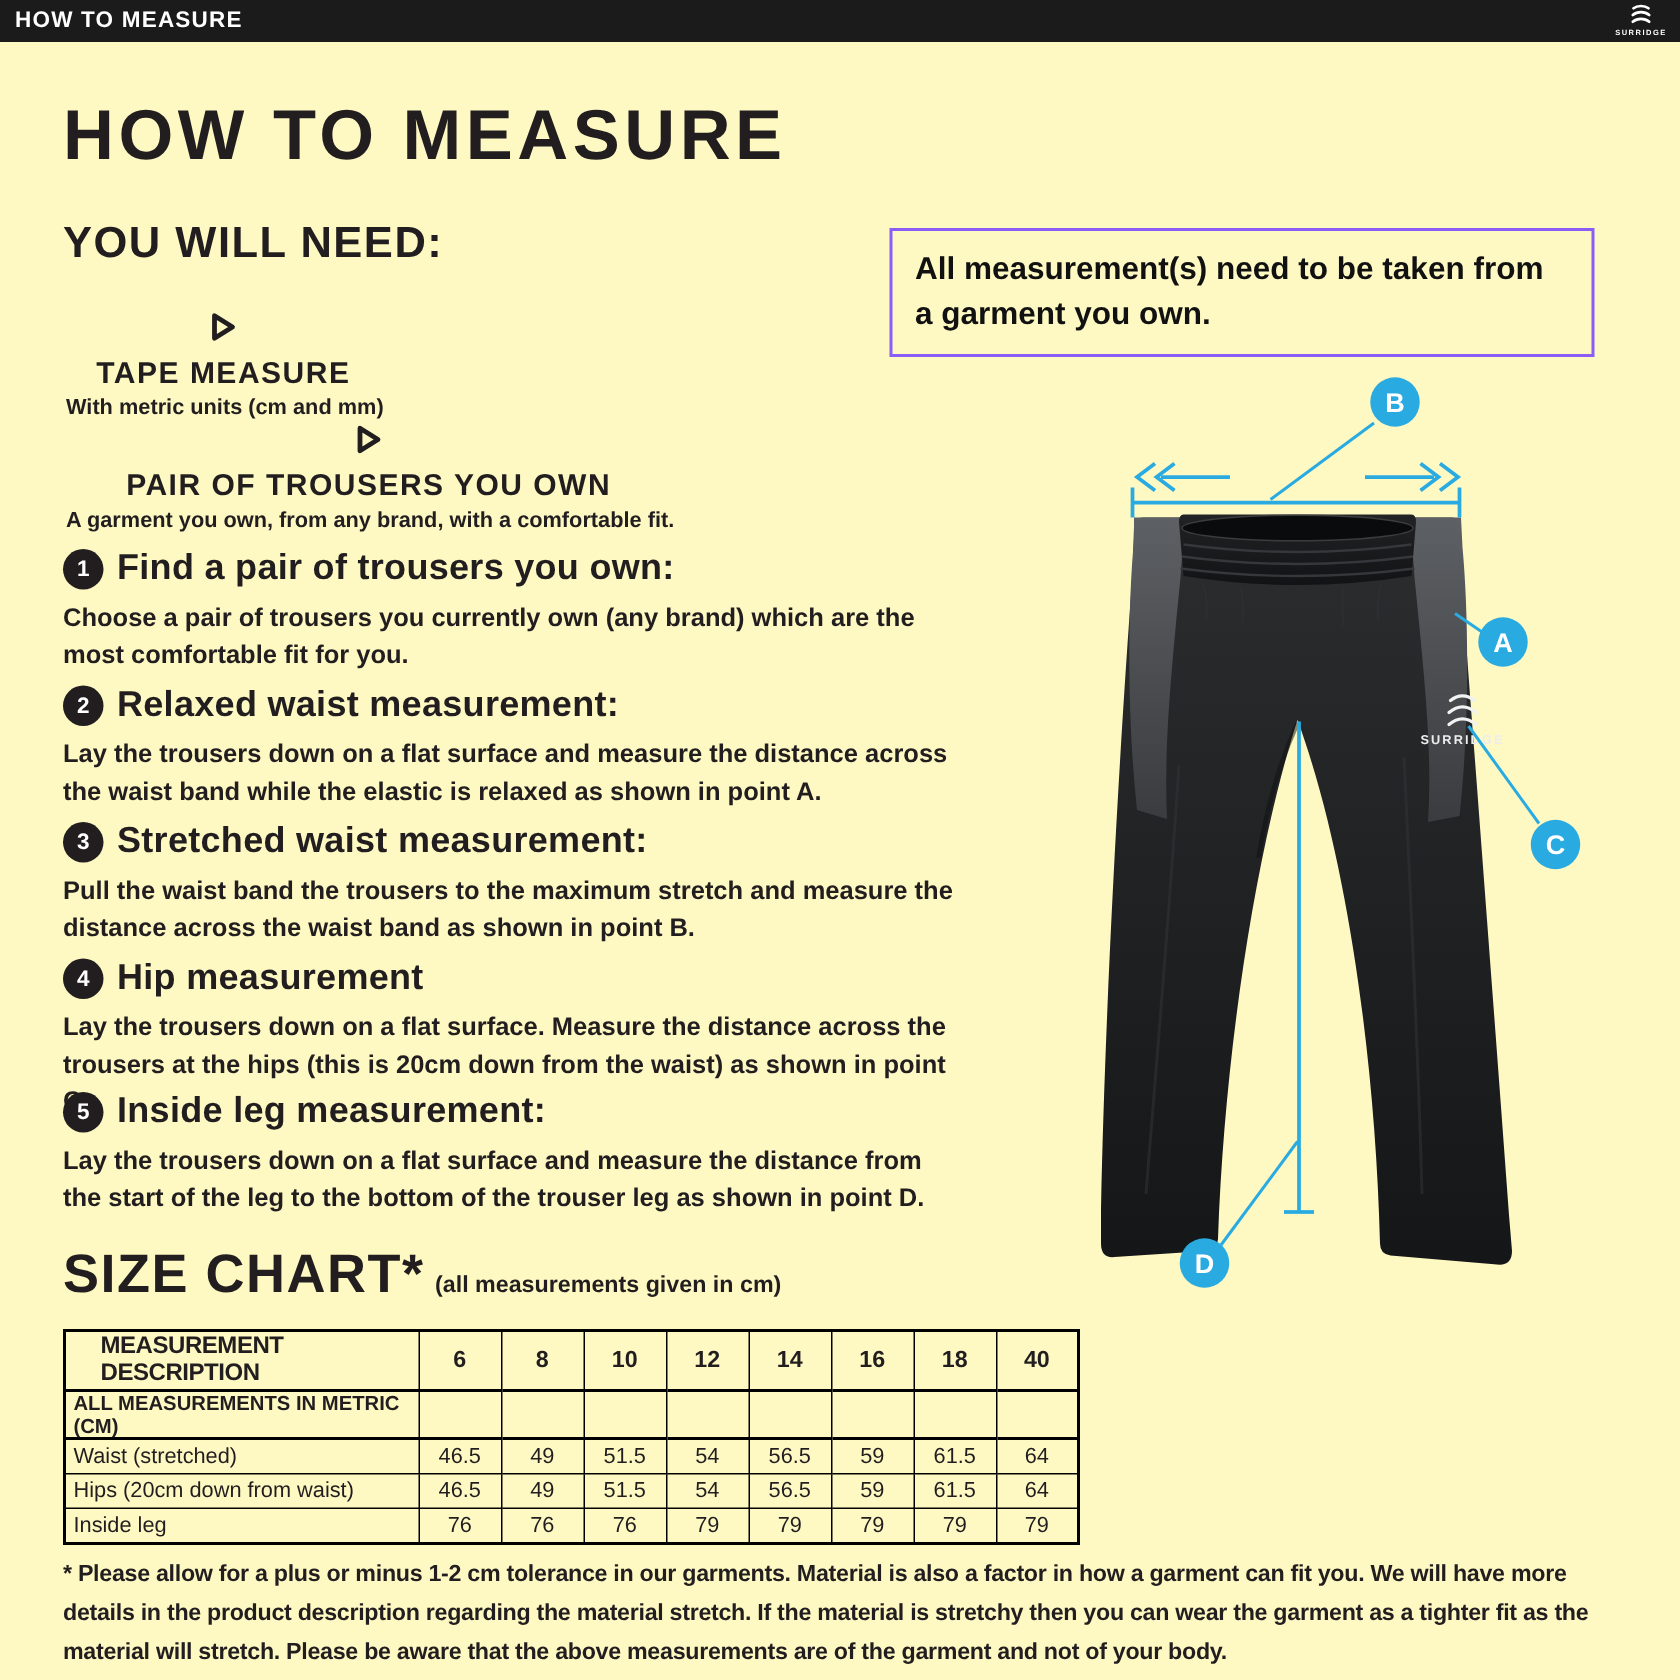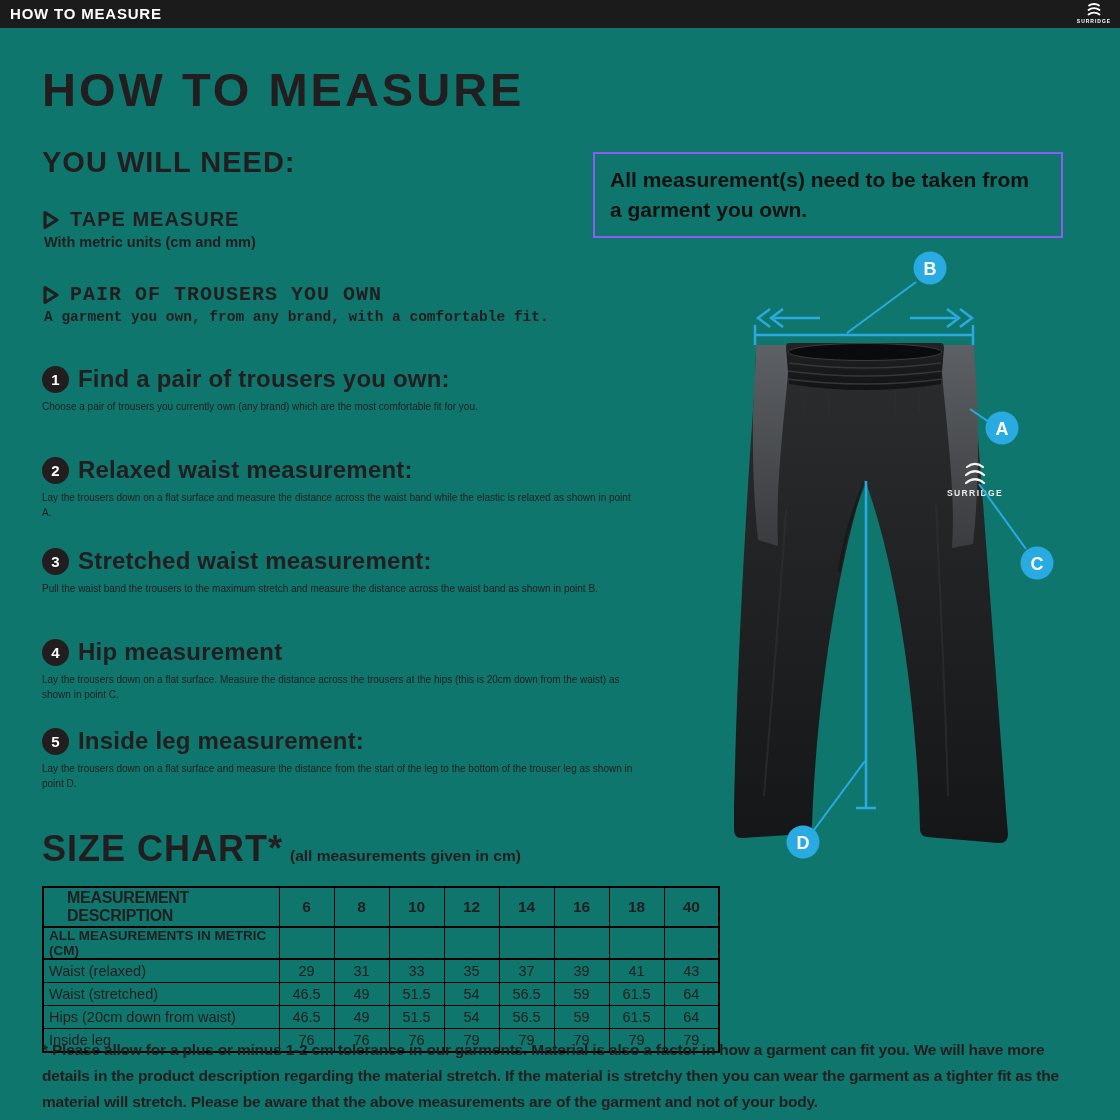--- a/index.html
+++ b/index.html
@@ -1,37 +1,37 @@
 <!DOCTYPE html>
 <html><head>
 <meta charset="utf-8">
 <style>
   html,body{margin:0;padding:0;background:#fff;}
-  .page{position:relative;width:1120px;height:1120px;background:#0f766e;overflow:hidden;
+  .page{position:relative;width:1120px;height:1120px;background:#fef9c3;overflow:hidden;
         font-family:"Liberation Sans",sans-serif;color:#221e1f;}
   
   .topbar{position:absolute;left:0;top:0;width:1120px;height:28px;background:#1b1b1b;}
   .topbar-title{position:absolute;left:10px;top:0;line-height:28px;color:#fff;
                 font-size:15px;font-weight:700;letter-spacing:.8px;}
   .topbar-logo{position:absolute;right:8px;top:1px;}
   
   .h1{position:absolute;left:42px;top:62px;font-size:47px;font-weight:800;letter-spacing:3px;}
   .h2{position:absolute;left:42px;top:146px;font-size:29px;font-weight:800;letter-spacing:1px;}
   
   .need{position:absolute;left:42px;}
-  .need-row{display:flex;align-items:center;gap:10px;}
+  .need-row{display:flex;align-items:center;gap:10px;flex-direction:column;}
   .need-title{font-size:20px;font-weight:800;letter-spacing:1px;}
   .need-sub{font-size:14.5px;font-weight:700;margin-top:3px;margin-left:2px;}
   
   .step{position:absolute;left:42px;width:610px;}
   .step-head{display:flex;align-items:center;gap:9px;}
   .step-num{width:27px;height:27px;border-radius:50%;background:#221e1f;color:#fff;
             font-size:15px;font-weight:700;text-align:center;line-height:27px;flex:0 0 27px;}
   .step-title{font-size:24px;font-weight:800;letter-spacing:.2px;}
-  .step-body{margin:7px 0 0 0;font-size:10px;font-weight:400;line-height:1.45;width:600px;}
+  .step-body{margin:7px 0 0 0;font-size:17px;font-weight:700;line-height:1.45;width:600px;}
   
   .note-box{position:absolute;left:593px;top:152px;width:470px;box-sizing:border-box;
             border:2px solid #8b5cf6;padding:11px 15px;font-size:21px;font-weight:800;
             line-height:1.42;color:#111;}
   
   .sc-head{position:absolute;left:42px;top:828px;display:flex;align-items:baseline;}
   .sc-title{font-size:36px;font-weight:800;letter-spacing:1px;}
   .sc-sub{font-size:15.5px;font-weight:700;margin-left:7px;}
   table.sizes{position:absolute;left:42px;top:886px;border-collapse:collapse;
               table-layout:fixed;width:676px;}
@@ -76,21 +76,21 @@
   <div class="need" style="top:208px;">
     <div class="need-row">
       <svg width="18" height="20" viewBox="0 0 18 20">
         <polygon points="3,2.5 15,10 3,17.5" fill="none" stroke="#221e1f" stroke-width="3.2" stroke-linejoin="round"></polygon>
       </svg>
       <span class="need-title">TAPE MEASURE</span>
     </div>
     <div class="need-sub">With metric units (cm and mm)</div>
   </div>
 
-  <div class="need" style="top:283px;font-family:Liberation Mono, monospace;">
+  <div class="need" style="top:283px;">
     <div class="need-row">
       <svg width="18" height="20" viewBox="0 0 18 20">
         <polygon points="3,2.5 15,10 3,17.5" fill="none" stroke="#221e1f" stroke-width="3.2" stroke-linejoin="round"></polygon>
       </svg>
       <span class="need-title">PAIR OF TROUSERS YOU OWN</span>
     </div>
     <div class="need-sub">A garment you own, from any brand, with a comfortable fit.</div>
   </div>
 
   <div class="note-box">
@@ -169,31 +169,20 @@
     <tr class="metric">
       <td class="lbl">ALL MEASUREMENTS IN METRIC (CM)</td>
       <td></td>
           <td></td>
       <td></td>
           <td></td>
       <td></td>
           <td></td>
       <td></td>
           <td></td>
-    </tr>
-    <tr>
-      <td class="lbl">Waist (relaxed)</td>
-      <td>29</td>
-      <td>31</td>
-      <td>33</td>
-      <td>35</td>
-      <td>37</td>
-      <td>39</td>
-      <td>41</td>
-      <td>43</td>
     </tr>
     <tr>
       <td class="lbl">Waist (stretched)</td>
       <td>46.5</td>
       <td>49</td>
       <td>51.5</td>
       <td>54</td>
       <td>56.5</td>
       <td>59</td>
       <td>61.5</td>

